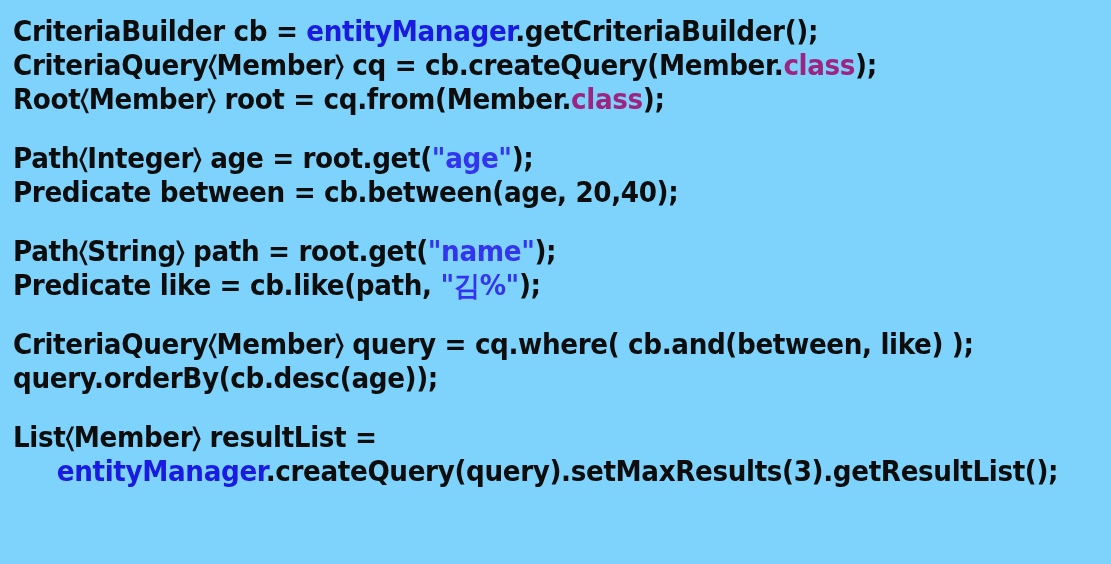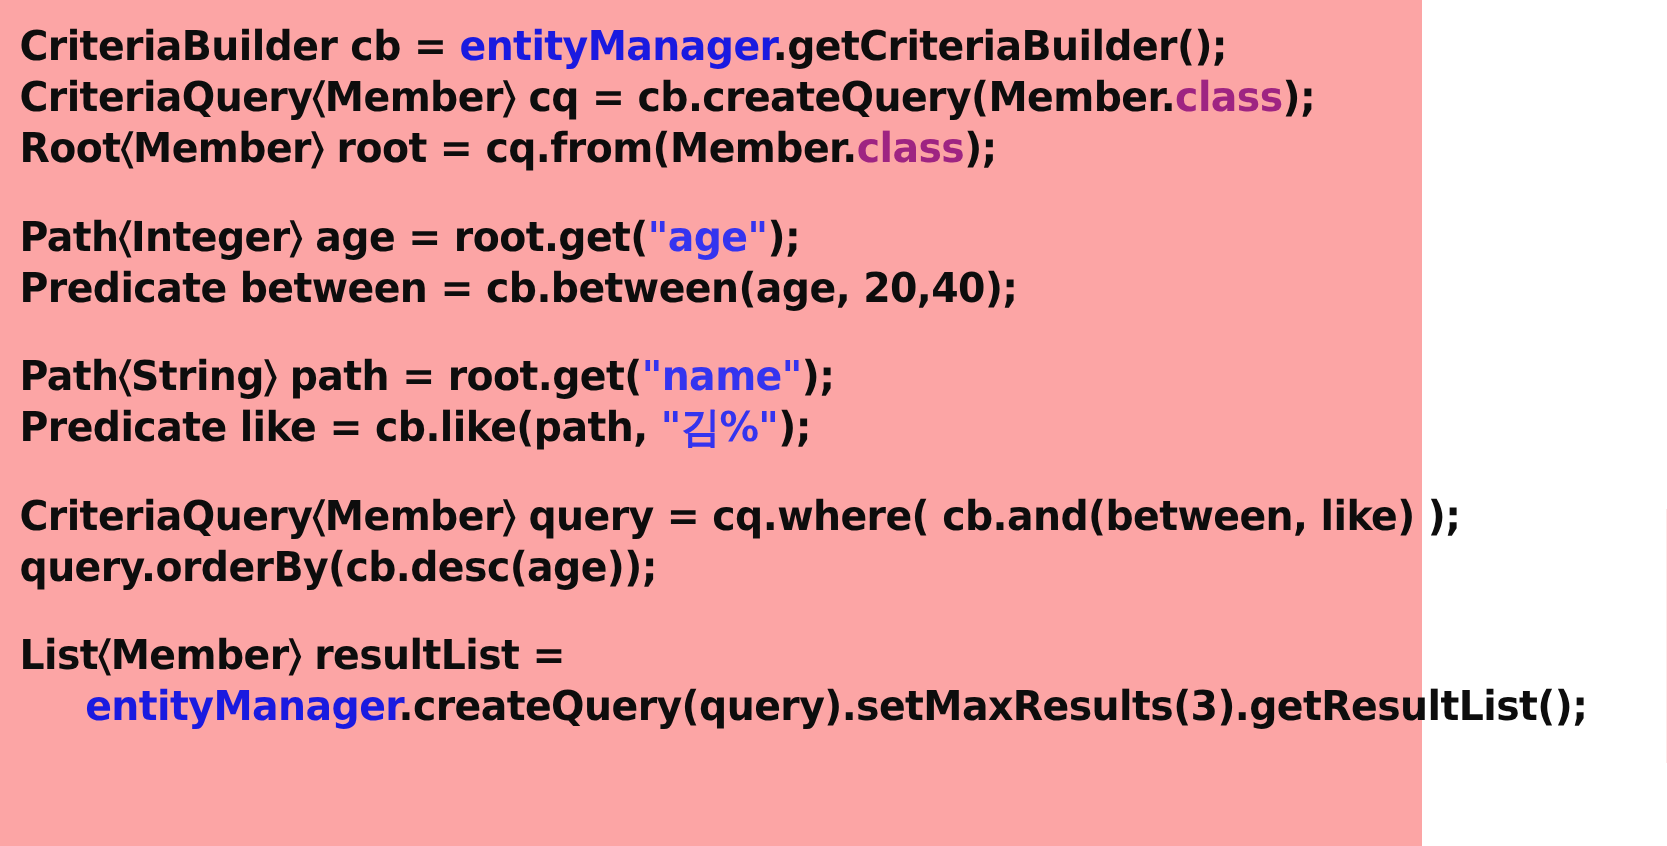--- a/index.html
+++ b/index.html
@@ -11,23 +11,23 @@
   body {
     width: 1111px;
     height: 564px;
     overflow: hidden;
     font-family: "DejaVu Sans", "Liberation Sans", sans-serif;
   }
   #code-block {
     position: absolute;
     left: 0;
     top: 0;
-    width: 948px;
+    width: 1111px;
     height: 564px;
-    background: #fca5a5;
+    background: #7dd3fc;
     padding: 14px 0 0 13px;
     box-sizing: border-box;
   }
   .code-line {
     font-family: "DejaVu Sans", "Liberation Sans", sans-serif;
     font-weight: bold;
     font-size: 27.5px;
     line-height: 34px;
     height: 34px;
     white-space: pre;

